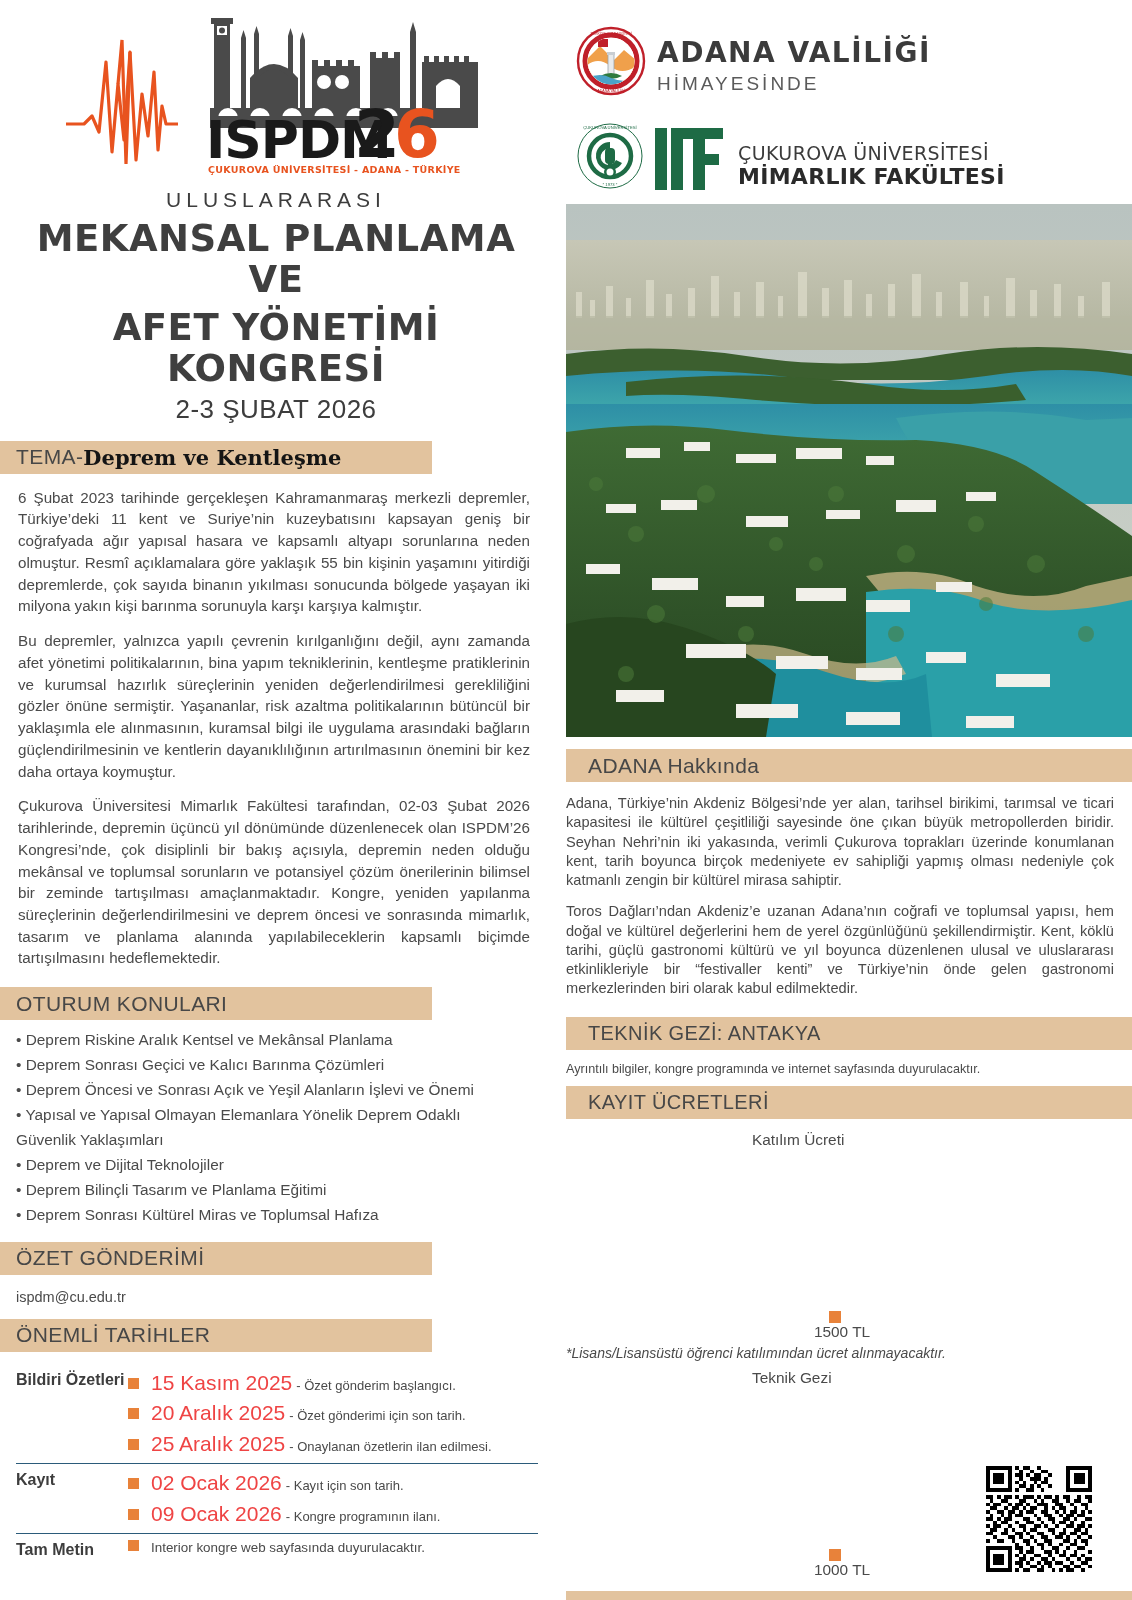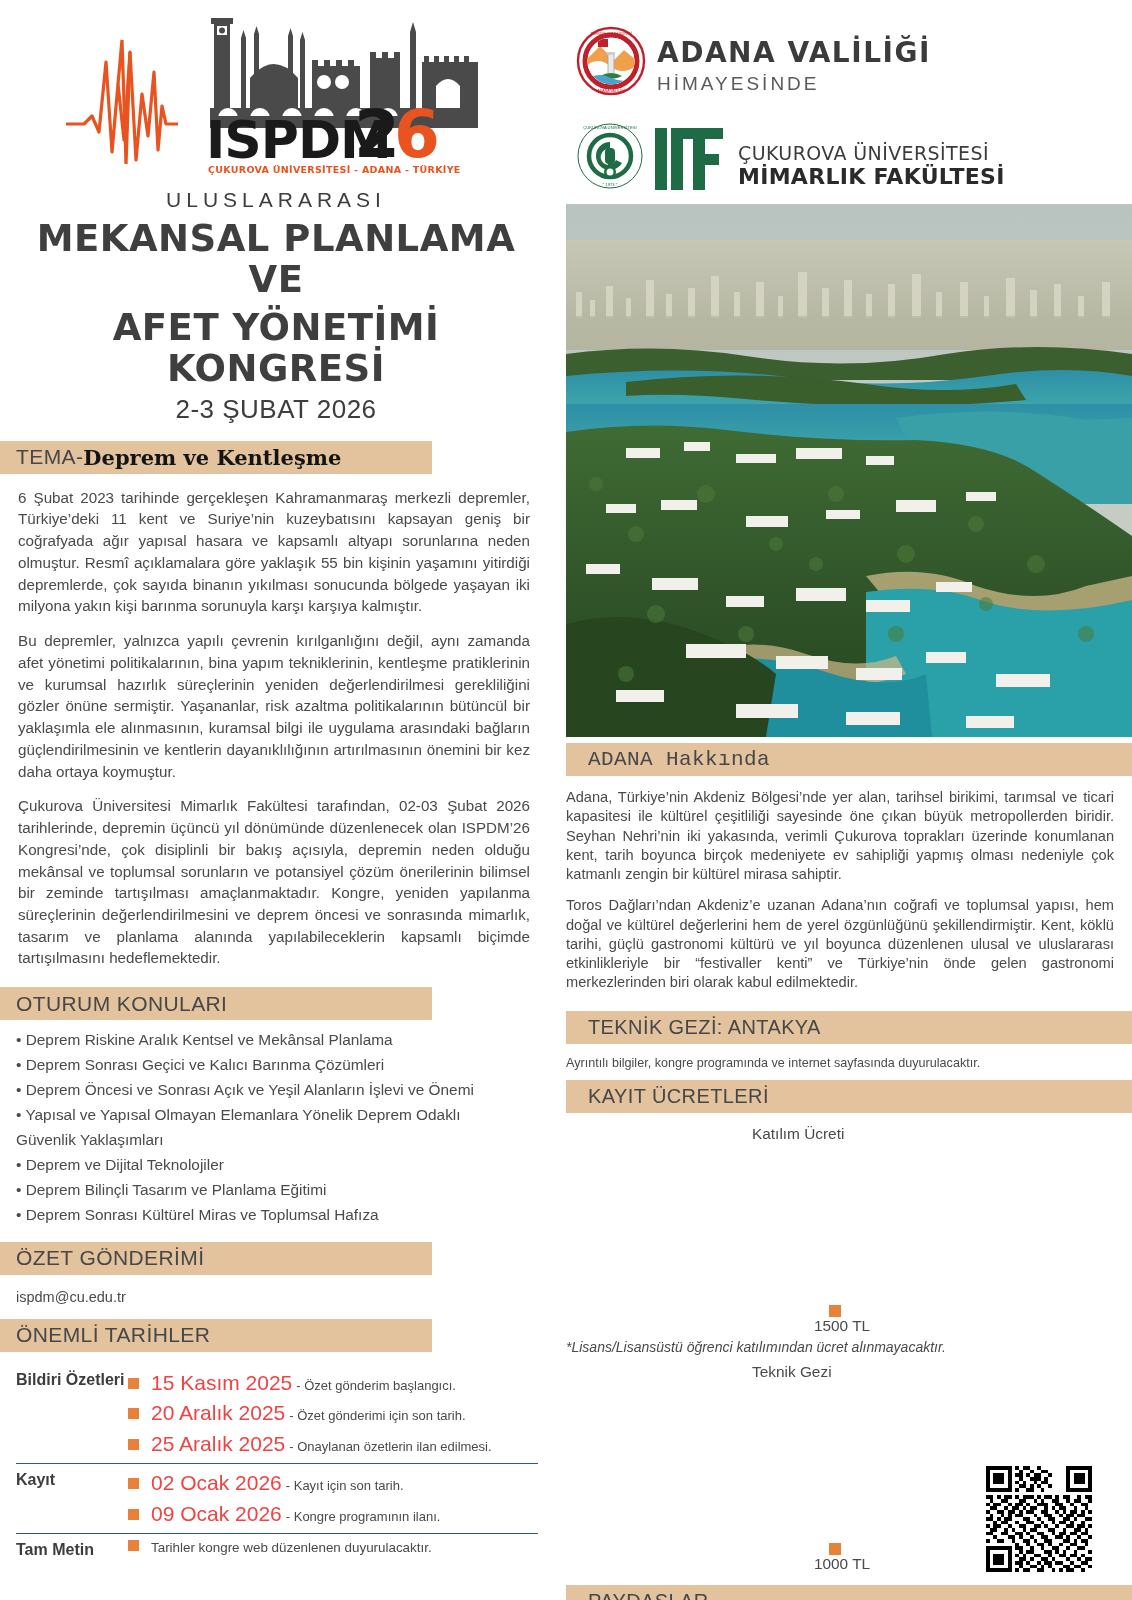--- a/index.html
+++ b/index.html
@@ -308,21 +308,21 @@
               <span class="dtail"> - Kongre programının ilanı.</span>
             </div>
         </div>
       </div>
 
       <div class="drow sep">
         <div class="dlabel">Tam Metin</div>
         <div class="ditems">
           <div class="ditem">
               <span class="sq"></span>
-              <span class="dplain">Tarihler kongre web düzenlenen duyurulacaktır.</span>
+              <span class="dplain">Interior kongre web sayfasında duyurulacaktır.</span>
             </div>
         </div>
       </div>
     </div>
   </div>
 
   <div class="col-right">
 
     <div class="r-head">
 
@@ -495,21 +495,21 @@
           <circle cx="90" cy="410" r="9"></circle>
             <circle cx="180" cy="430" r="8"></circle>
             <circle cx="250" cy="360" r="7"></circle>
           <circle cx="330" cy="430" r="8"></circle>
             <circle cx="60" cy="470" r="8"></circle>
             <circle cx="420" cy="400" r="7"></circle>
         </g>
       </svg>
     </div>
 
-    <div style="margin-top:6px;font-family:Liberation Mono, monospace;">
+    <div style="margin-top:12px;">
       <div class="bar right">ADANA Hakkında</div>
     </div>
     <div class="r-para">Adana, Türkiye’nin Akdeniz Bölgesi’nde yer alan, tarihsel birikimi, tarımsal ve ticari kapasitesi ile kültürel çeşitliliği sayesinde öne çıkan büyük metropollerden biridir. Seyhan Nehri’nin iki yakasında, verimli Çukurova toprakları üzerinde konumlanan kent, tarih boyunca birçok medeniyete ev sahipliği yapmış olması nedeniyle çok katmanlı zengin bir kültürel mirasa sahiptir.</div>
     <div class="r-para">Toros Dağları’ndan Akdeniz’e uzanan Adana’nın coğrafi ve toplumsal yapısı, hem doğal ve kültürel değerlerini hem de yerel özgünlüğünü şekillendirmiştir. Kent, köklü tarihi, güçlü gastronomi kültürü ve yıl boyunca düzenlenen ulusal ve uluslararası etkinlikleriyle bir “festivaller kenti” ve Türkiye’nin önde gelen gastronomi merkezlerinden biri olarak kabul edilmektedir.</div>
 
     <div style="margin-top:18px;">
       <div class="bar right small">TEKNİK GEZİ: ANTAKYA</div>
     </div>
     <div class="r-note">Ayrıntılı bilgiler, kongre programında ve internet sayfasında duyurulacaktır.</div>
 

